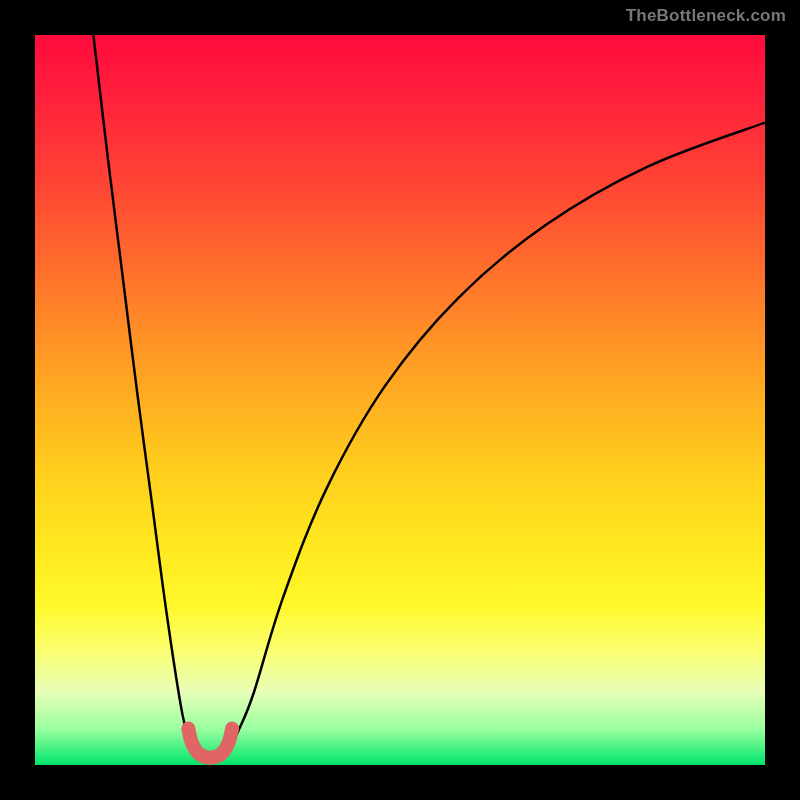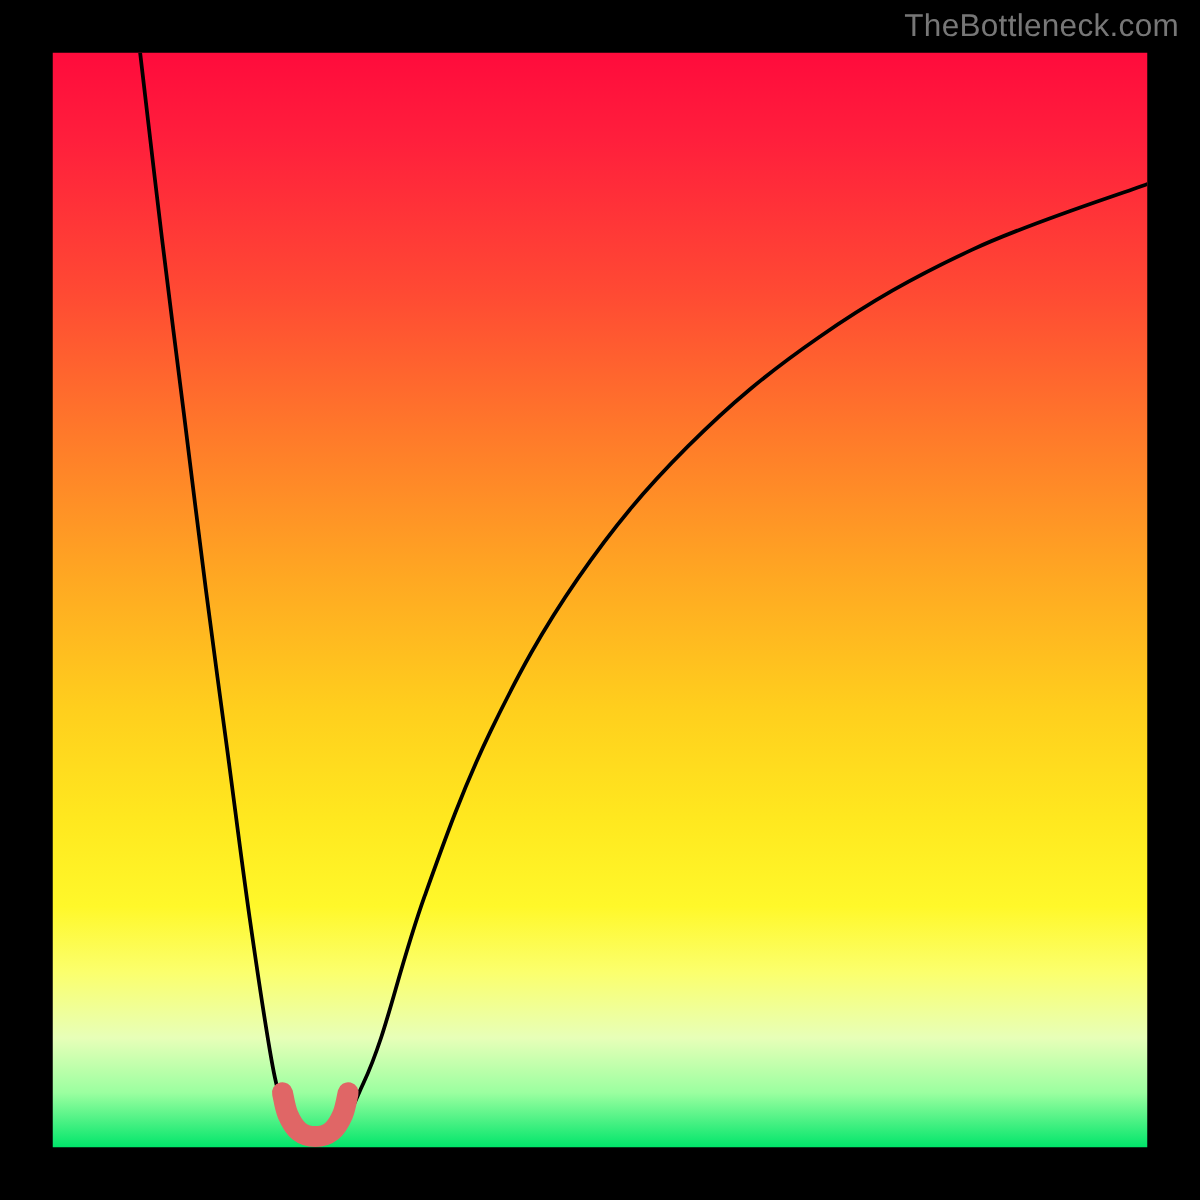--- a/index.html
+++ b/index.html
@@ -47,22 +47,22 @@
       #e7ffb8 90%,
       #9bffa0 95%,
       #00e56a 100%
     );
   }
   .watermark {
     position: absolute;
     top: 6px;
     right: 14px;
     color: #777;
-    font-size: 21px;
-    font-weight: 400;
+    font-size: 17px;
+    font-weight: 700;
     letter-spacing: 0.2px;
   }
   svg.curves {
     position: absolute;
     left: 0;
     top: 0;
     width: 100%;
     height: 100%;
   }
 </style>

